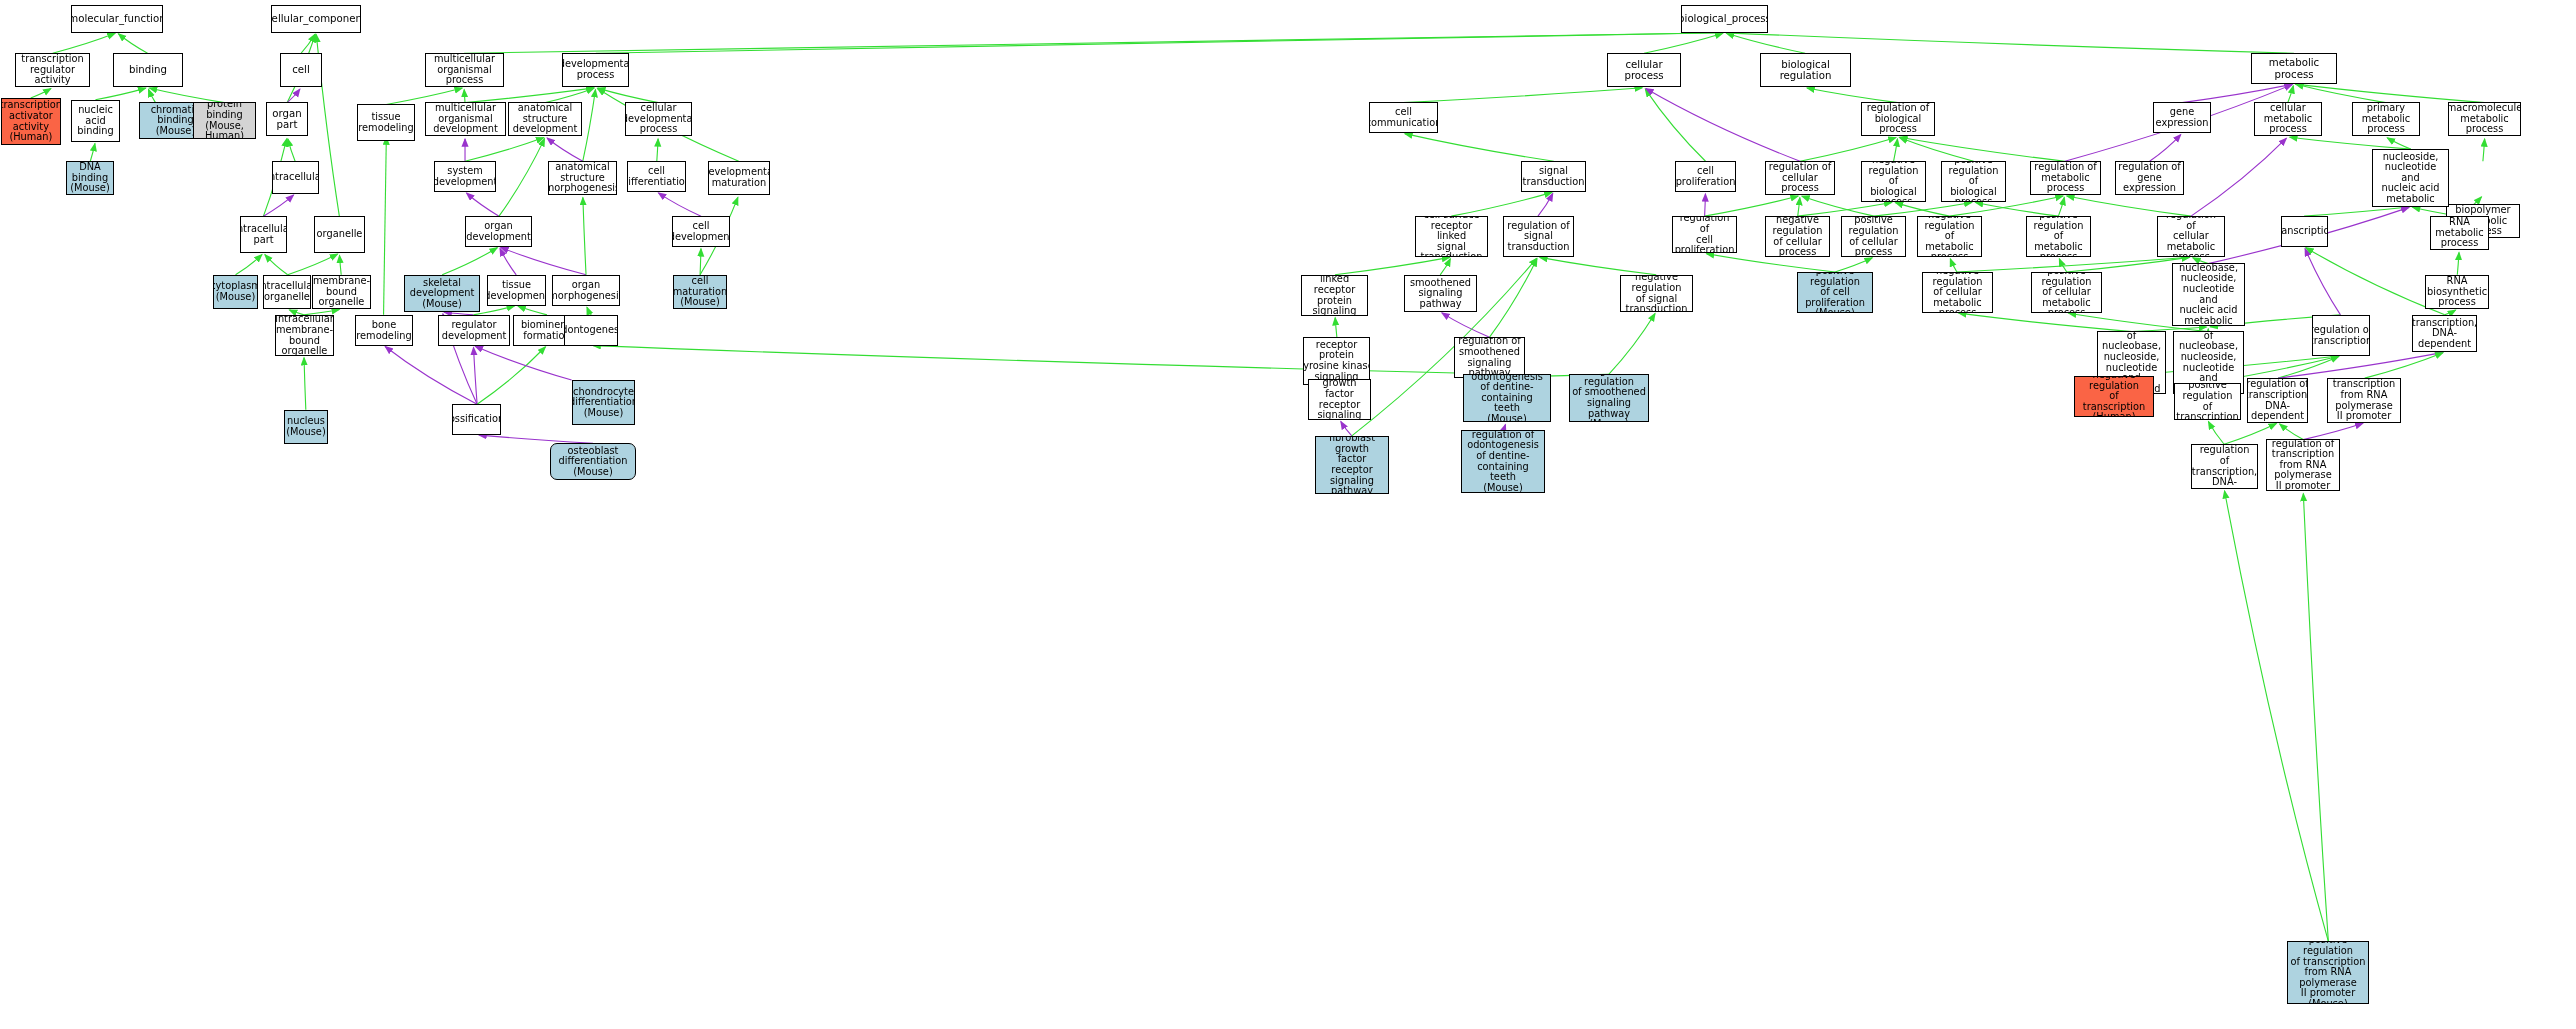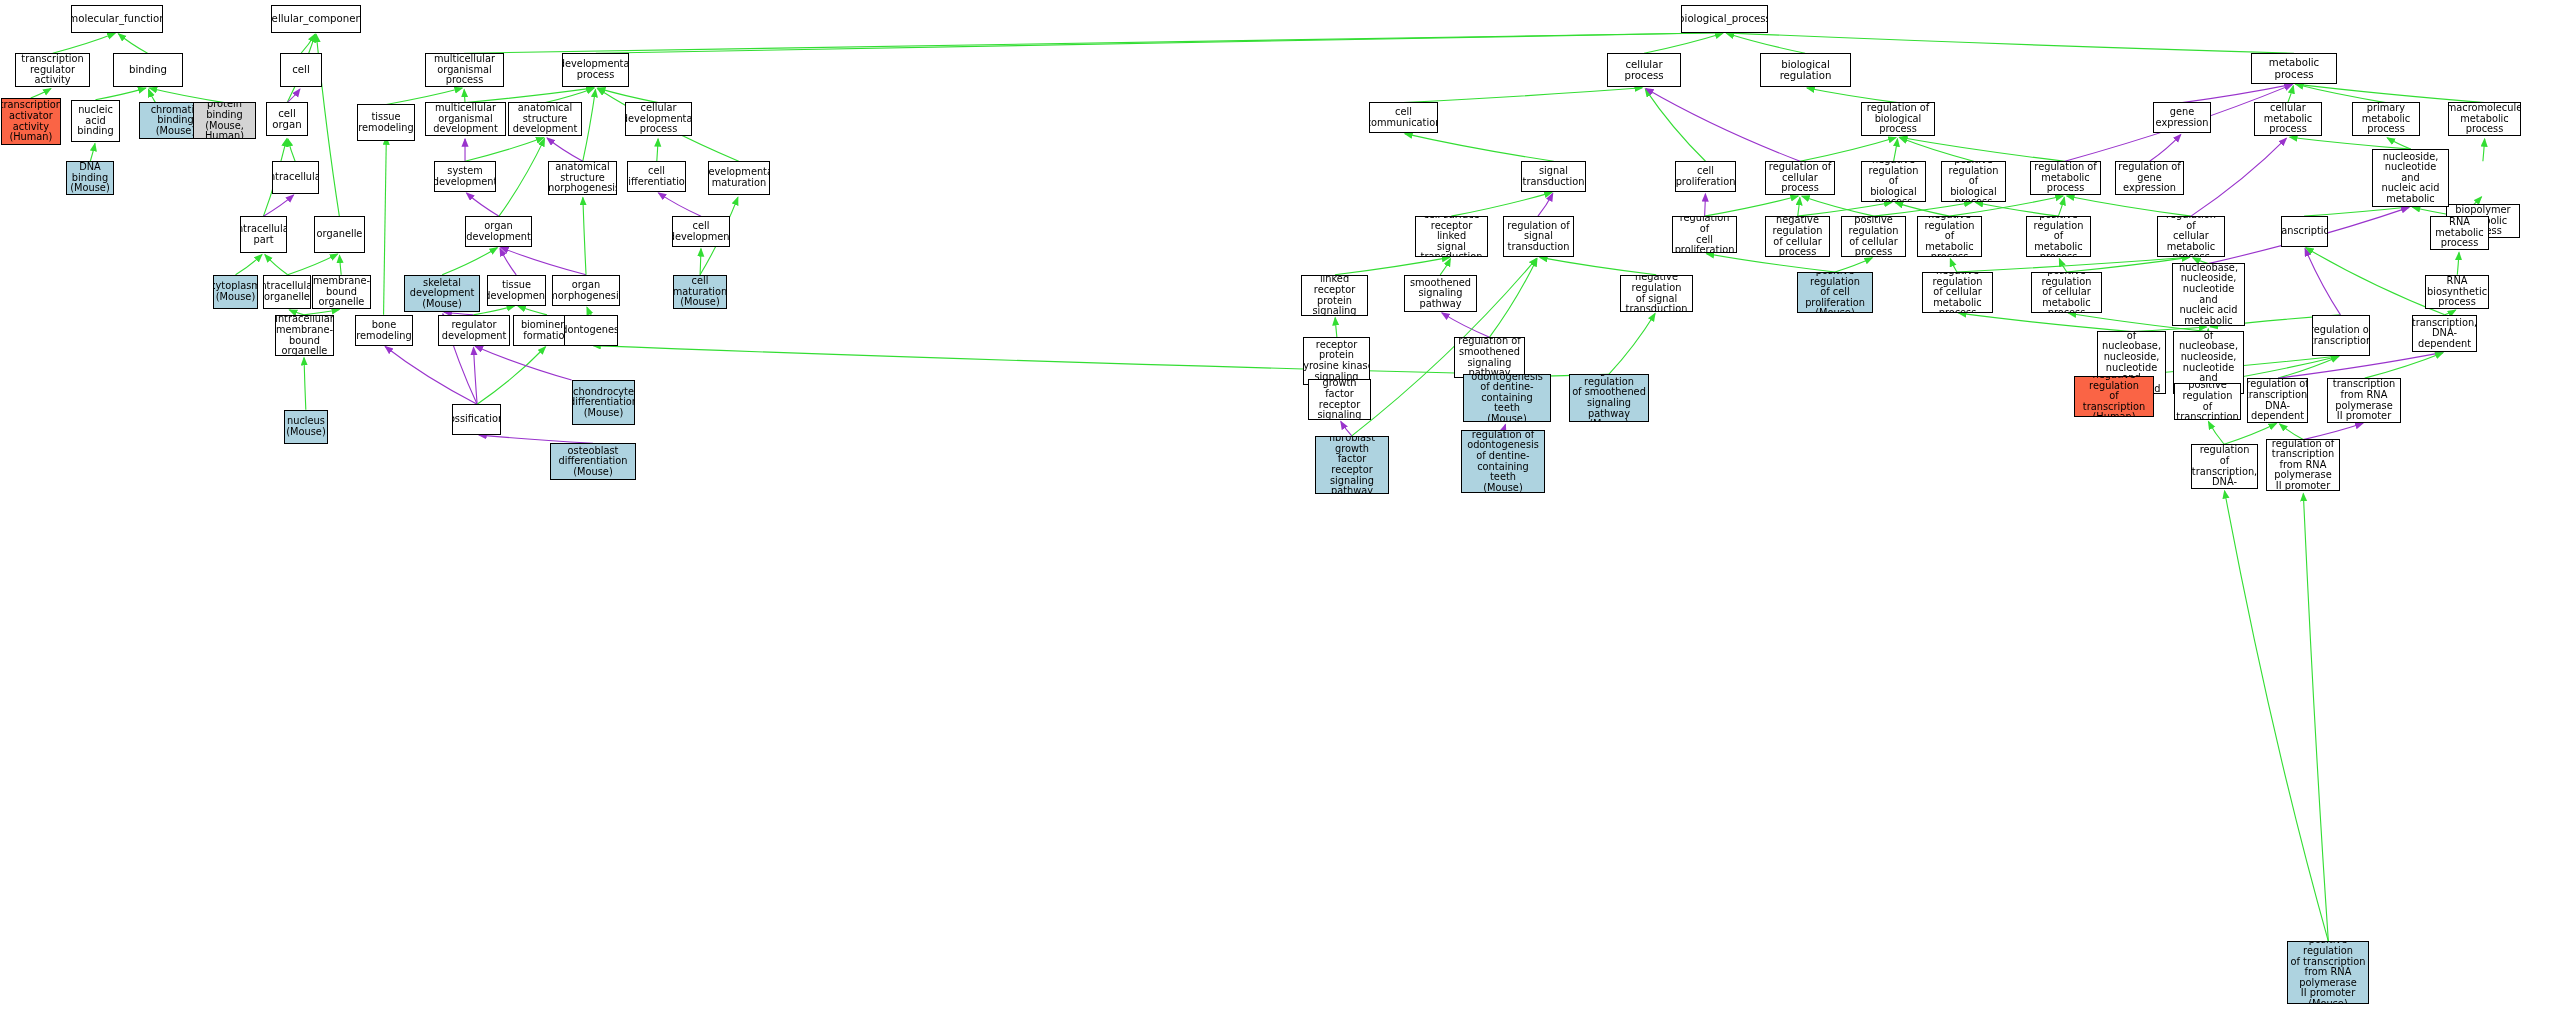--- a/index.html
+++ b/index.html
@@ -192,21 +192,21 @@
       <div class="node blue xs" style="left: 66px; top: 161px; width: 48px; height: 34px;">
         <span>DNA binding<br>(Mouse)</span>
       </div>
       <div class="node  sm" style="left: 271px; top: 4.7px; width: 90px; height: 28px;">
         <span>cellular_component</span>
       </div>
       <div class="node  sm" style="left: 280px; top: 53px; width: 42px; height: 34px;">
         <span>cell</span>
       </div>
       <div class="node  sm" style="left: 266px; top: 102px; width: 42px; height: 34px;">
-        <span>cell organ</span>
+        <span>organ part</span>
       </div>
       <div class="node  xs" style="left: 272px; top: 161px; width: 47px; height: 33px;">
         <span>intracellular</span>
       </div>
       <div class="node  xs" style="left: 240px; top: 216px; width: 47px; height: 37px;">
         <span>intracellular<br>part</span>
       </div>
       <div class="node  xs" style="left: 314px; top: 216px; width: 51px; height: 37px;">
         <span>organelle</span>
       </div>
@@ -284,21 +284,21 @@
       </div>
       <div class="node  xs" style="left: 564px; top: 315px; width: 54px; height: 31px;">
         <span>odontogenesis</span>
       </div>
       <div class="node  xs" style="left: 452px; top: 404px; width: 49px; height: 31px;">
         <span>ossification</span>
       </div>
       <div class="node blue xs" style="left: 540px; top: 380px; width: 63px; height: 45px; margin-left: 32px;">
         <span>chondrocyte<br>differentiation<br>(Mouse)</span>
       </div>
-      <div class="node blue xs" style="left: 550px; top: 443px; width: 86px; height: 37px;">
+      <div class="node blue xs" style="left: 550px; top: 443px; width: 86px; height: 37px; border-radius: 7px;">
         <span>osteoblast differentiation<br>(Mouse)</span>
       </div>
       <div class="node  sm" style="left: 1681px; top: 4.7px; width: 87px; height: 28px;">
         <span>biological_process</span>
       </div>
       <div class="node  sm" style="left: 1607px; top: 53px; width: 74px; height: 34px;">
         <span>cellular process</span>
       </div>
       <div class="node  sm" style="left: 1760px; top: 53px; width: 91px; height: 34px;">
         <span>biological regulation</span>

